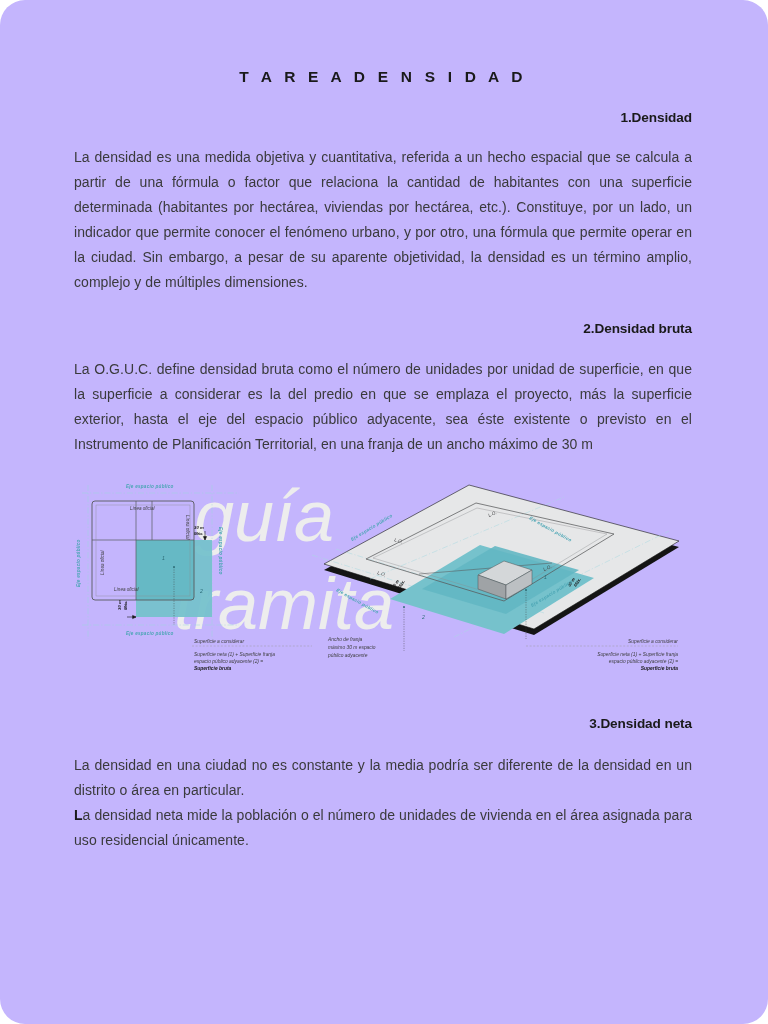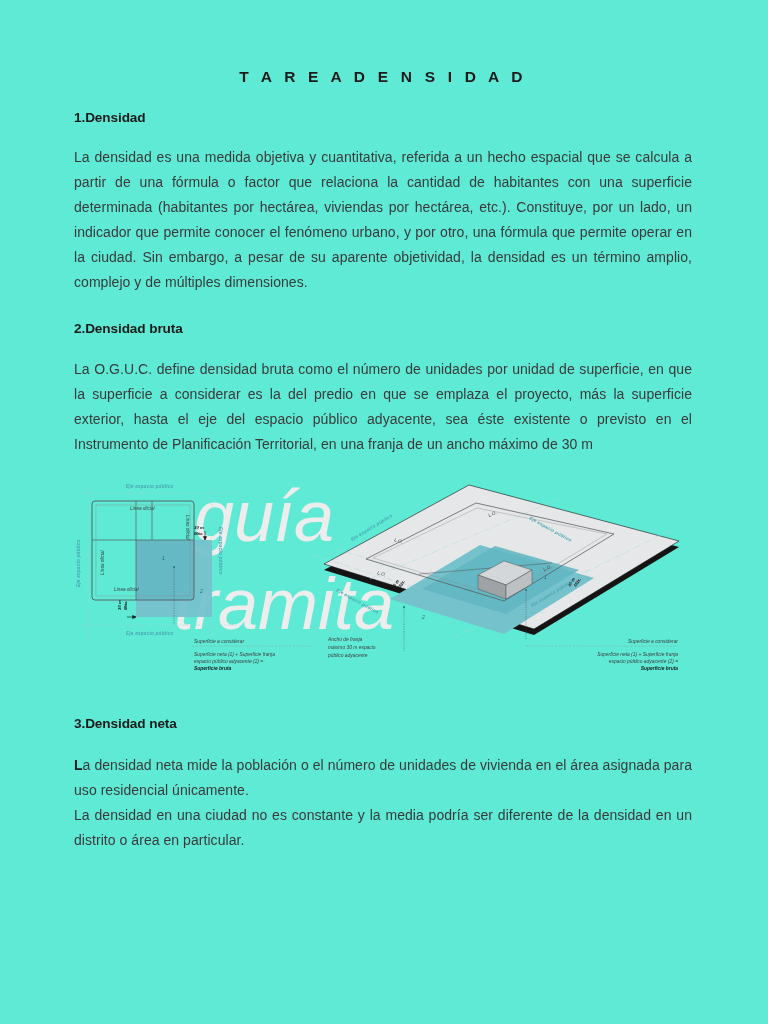--- a/index.html
+++ b/index.html
@@ -12,22 +12,23 @@
     width: 768px;
     height: 1024px;
     font-family: "Liberation Sans", sans-serif;
     color: #231f20;
     overflow: hidden;
     position: relative;
   }
   .page {
     position: absolute;
     inset: 0;
-    background: #5eead4;
+    background: #c4b5fd;
     padding: 0;
+    border-radius: 25px;
   }
   .content {
     position: absolute;
     left: 74px;
     top: 0;
     width: 618px;
   }
 
   
   .doc-title {
@@ -38,20 +39,21 @@
     font-weight: bold;
     letter-spacing: 4.2px;
     color: #1a1a1a;
   }
   .section-heading {
     margin: 0;
     font-size: 13.6px;
     font-weight: bold;
     color: #1a1a1a;
     letter-spacing: -0.1px;
+    text-align: right;
   }
   .body-par {
     margin: 0;
     font-size: 14px;
     line-height: 1.78;
     color: #3a3a3c;
     text-align: justify;
     letter-spacing: 0.05px;
   }
   .drop-bold {
@@ -267,18 +269,18 @@
 
       </svg>
     </div>
 
     <div class="sp-h5"></div>
 
     <h2 class="section-heading">3.Densidad neta</h2>
 
     <div class="sp-h6"></div>
 
+    <p class="body-par">La densidad en una ciudad no es constante y la media podría ser diferente de la densidad en un distrito o área en particular.</p>
+
     <p class="body-par"><span class="drop-bold">L</span><span>a densidad neta mide la población o el número de unidades de vivienda en el área asignada para uso residencial únicamente.</span></p>
-
-    <p class="body-par">La densidad en una ciudad no es constante y la media podría ser diferente de la densidad en un distrito o área en particular.</p>
 
   </div>
 </div>
 
 </body></html>

